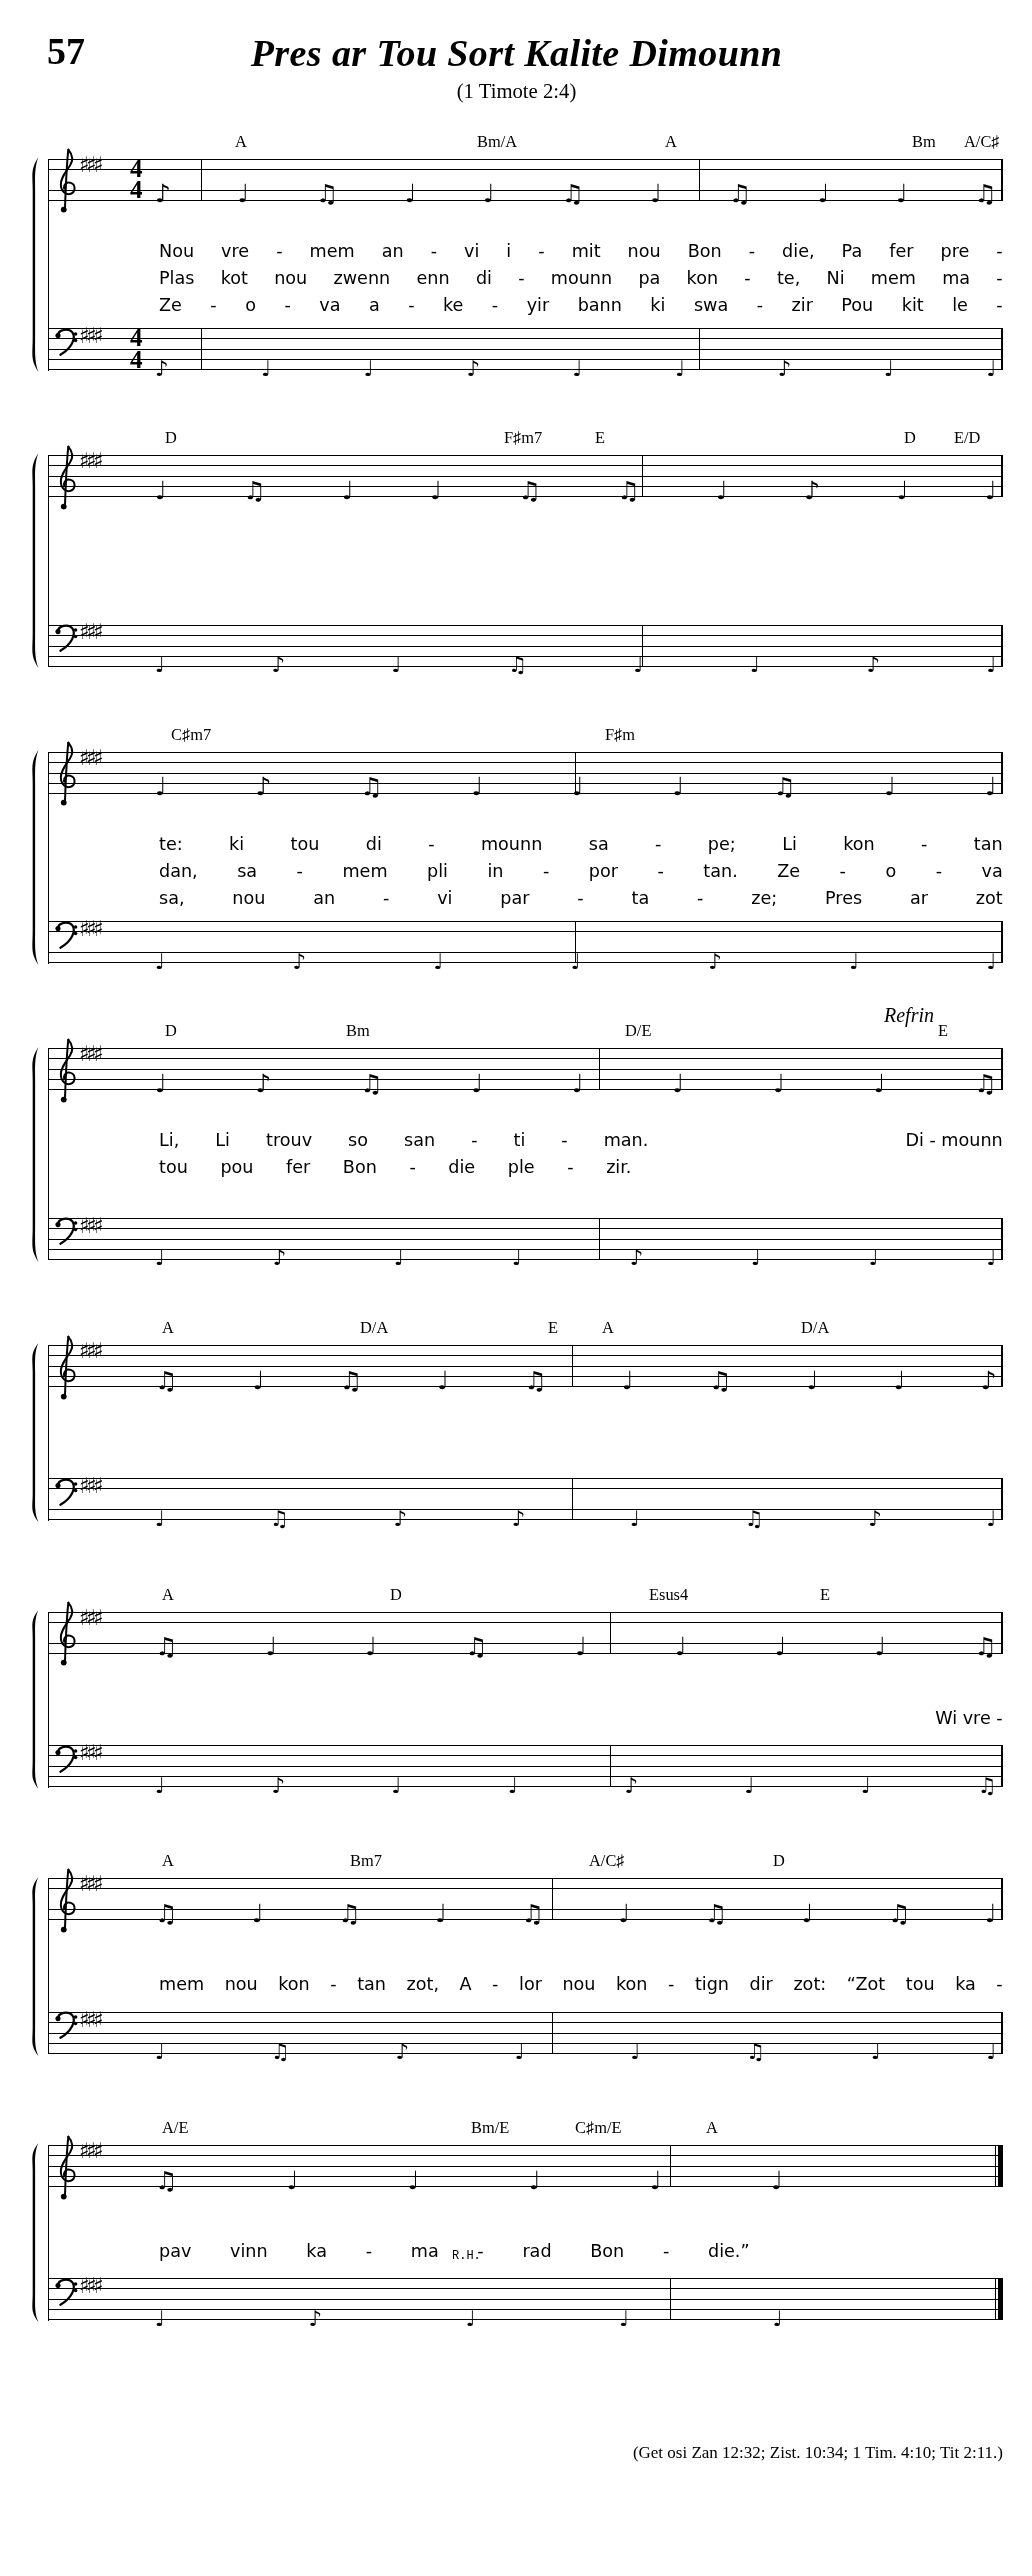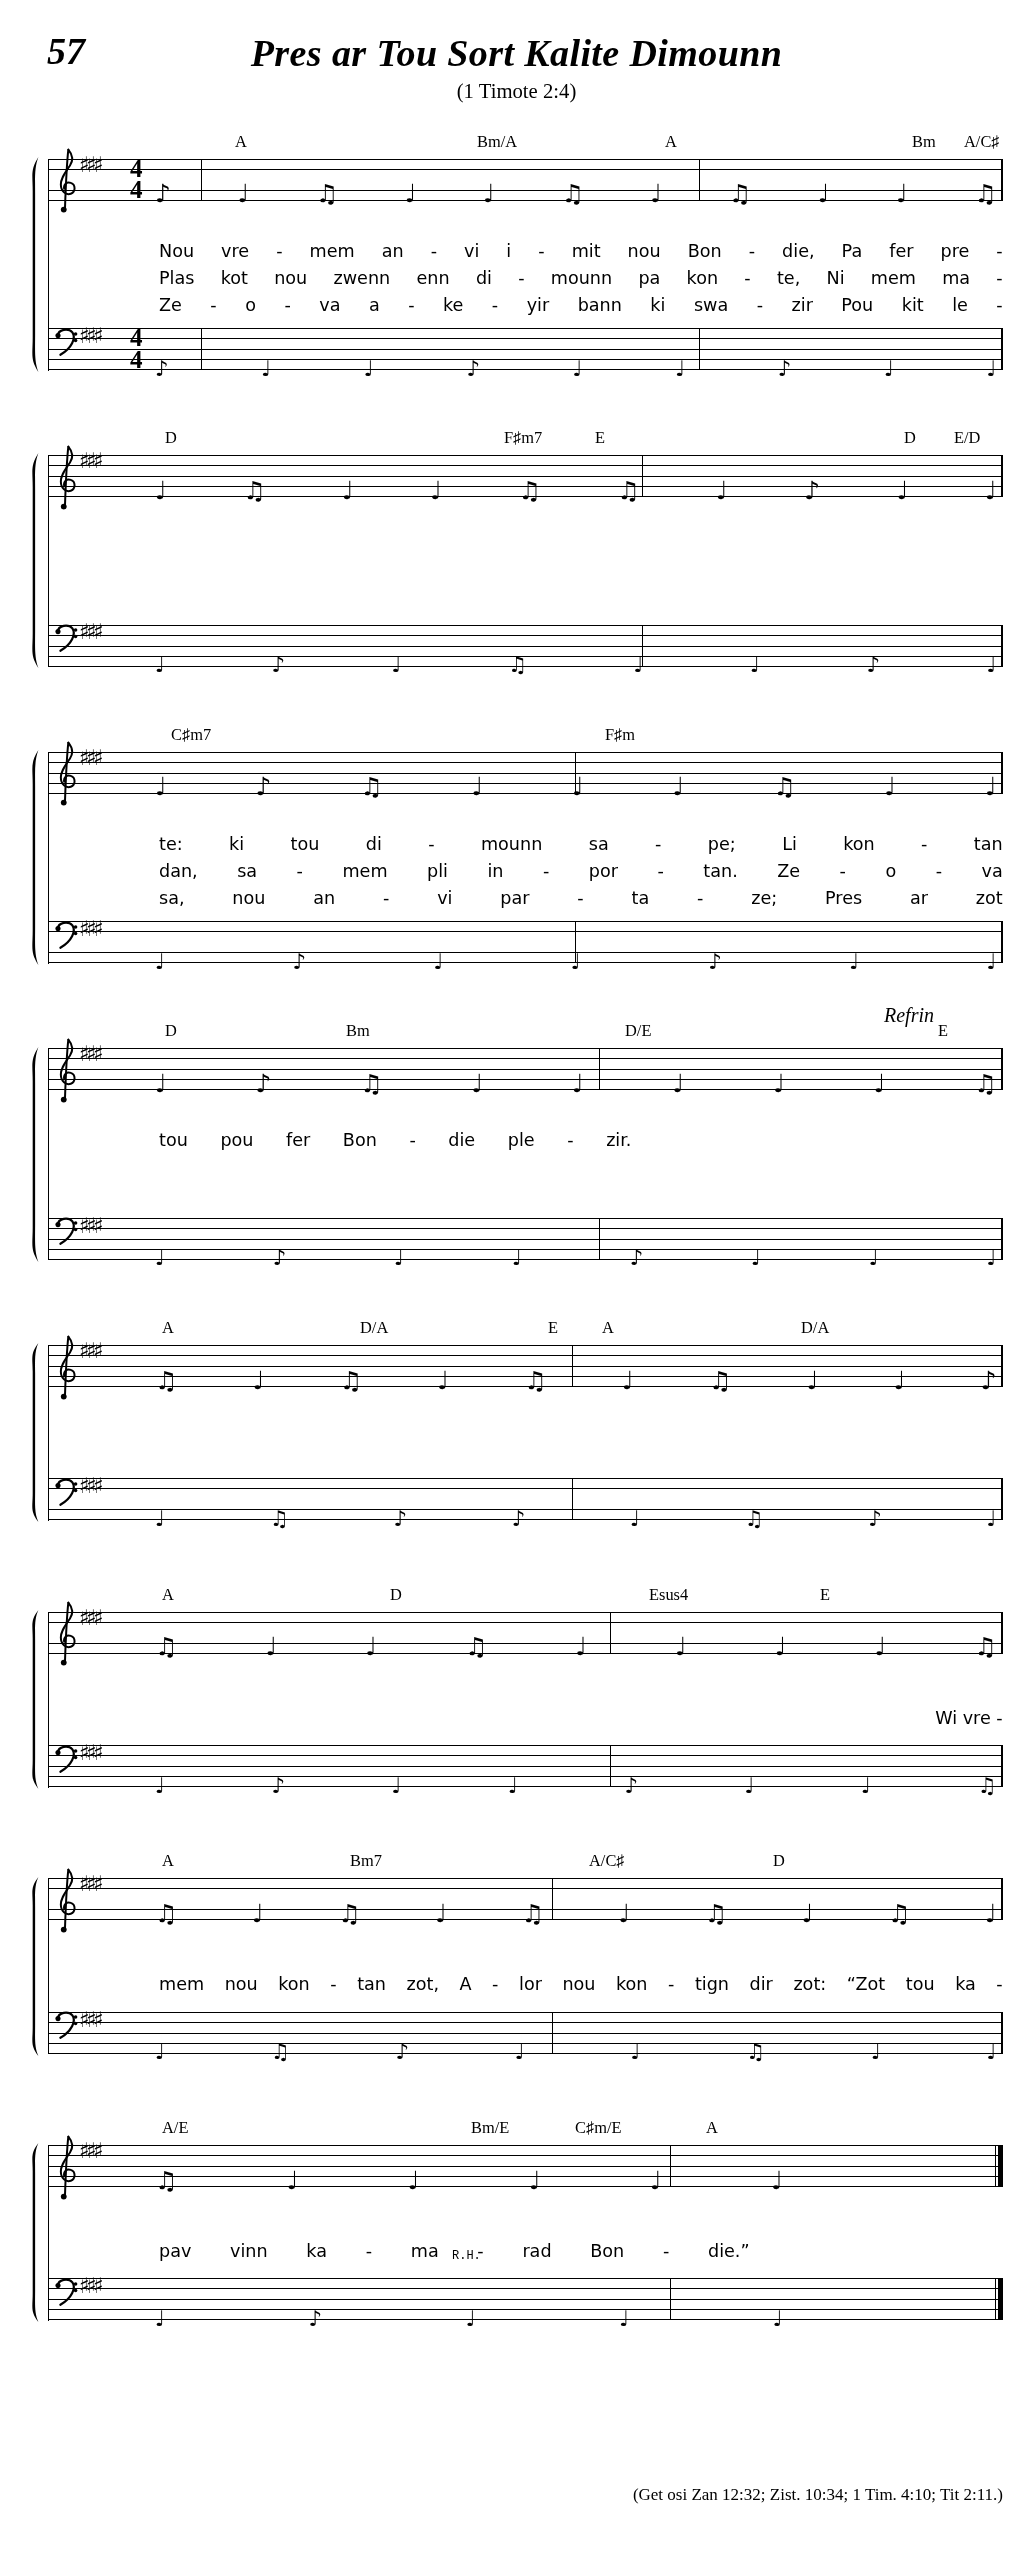--- a/index.html
+++ b/index.html
@@ -1,21 +1,21 @@
 <!DOCTYPE html>
 <html style="font-size:13.8px"><head>
 <meta charset="utf-8">
 <style>
   html,body{margin:0;padding:0;background:#fff;}
   .page{position:relative;width:1033px;height:2576px;background:#fff;color:#000;
         font-family:"Liberation Serif","DejaVu Serif",serif;overflow:hidden;}
 
   
   .titleblock{position:relative;padding-top:31px;height:100px;}
-  .page-number{position:absolute;left:47px;top:29px;font-size:38px;font-weight:bold;font-style:italic;text-align:center;}
+  .page-number{position:absolute;left:47px;top:29px;font-size:38px;font-weight:bold;text-align:center;}
   .title{margin:0;text-align:center;font-size:38px;font-weight:bold;font-style:italic;letter-spacing:0.4px;}
   .subtitle{text-align:center;font-size:20.7px;margin-top:5.2px;}
 
   
   .system{position:relative;margin:0 26px;width:981px;}
   .sysA{margin-bottom:6.9px;}
   .sysB{margin-bottom:13px;}
   .chordrow{position:relative;height:20.7px;}
   .chord{position:absolute;bottom:0;font-size:16.4px;white-space:nowrap;
          font-family:"Liberation Serif","DejaVu Sans",serif;}
@@ -73,21 +73,21 @@
 
   .lyric{position:relative;height:27px;line-height:27px;font-size:17.6px;
          font-family:"DejaVu Sans","Liberation Sans",sans-serif;
          text-align:justify;text-align-last:justify;white-space:nowrap;}
   .sysB .lyric{height:29px;line-height:29px;}
   .lyric .main{display:block;text-align:justify;text-align-last:justify;}
   .lyric .tail{position:absolute;right:0;top:0;white-space:nowrap;}
 
   .rh-label{position:absolute;font-size:12px;font-family:Liberation Mono, monospace;}
 
-  .footer{margin:114px 30px 0 0;text-align:right;font-size:17px;
+  .footer{margin:72px 30px 0 0;text-align:right;font-size:17px;
           font-family:"Liberation Serif","DejaVu Serif",serif;}
 </style>
 </head>
 <body>
 
 <div class="page">
 
   <header class="titleblock">
     <div class="page-number">57</div>
     <h1 class="title">Pres ar Tou Sort Kalite Dimounn</h1>
@@ -249,20 +249,24 @@
             <path d="M19 2 C24 8 25 15 21 21 C15 30 10 36 10 44 C10 52 16 57 22 55 C28 53 28 44 22 42 C17 40 13 44 14 49"></path>
             <path d="M19 2 C17 20 16 44 15 72"></path>
             <circle class="dot" cx="13.5" cy="74" r="3.5"></circle>
           </svg>
         <span class="keysig">♯♯♯</span>
         <div class="notes">♩ ♪ ♫ ♩ ♩ ♩ ♩ ♩ ♫</div>
         <i class="bar" style="left:573px"></i>
           <i class="bar endbar"></i>
       </div>
       <div class="lyrics">
+        <div class="lyric">
+          <span class="main" style="width:58%">Li, Li trouv so san - ti - man.</span>
+          <span class="tail">Di - mounn</span>
+        </div>
         <div class="lyric" style="width:56%">tou pou fer Bon - die ple - zir.</div>
       </div>
       <div class="staff bass">
         <div class="stafflines"></div>
         <svg class="bclef clef" viewBox="0 0 30 40">
             <path d="M5 12 C5 4 18 2 23 8 C28 15 22 28 8 36"></path>
             <circle class="dot" cx="5" cy="12" r="3.2"></circle>
             <circle class="dot" cx="27" cy="10" r="2.2"></circle>
             <circle class="dot" cx="27" cy="18" r="2.2"></circle>
           </svg>

